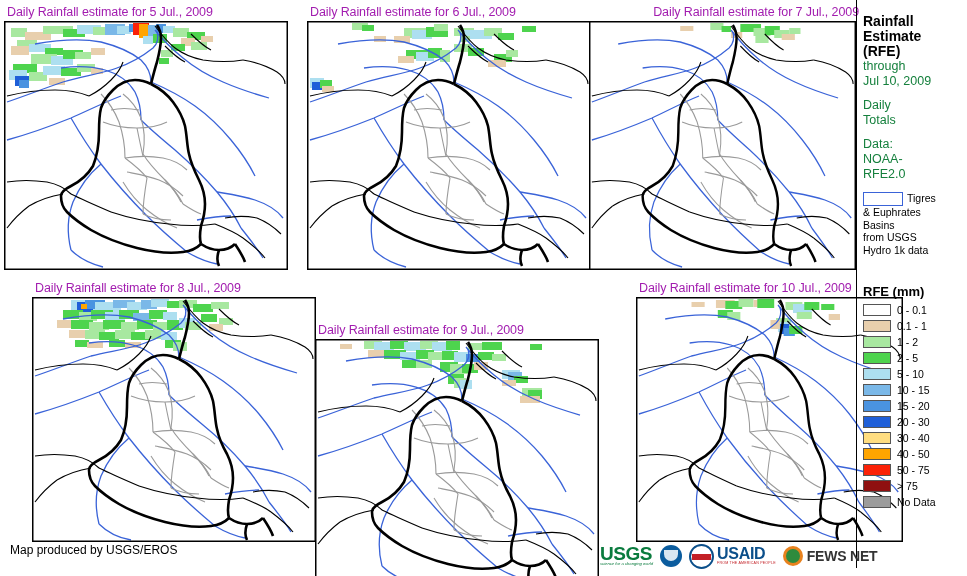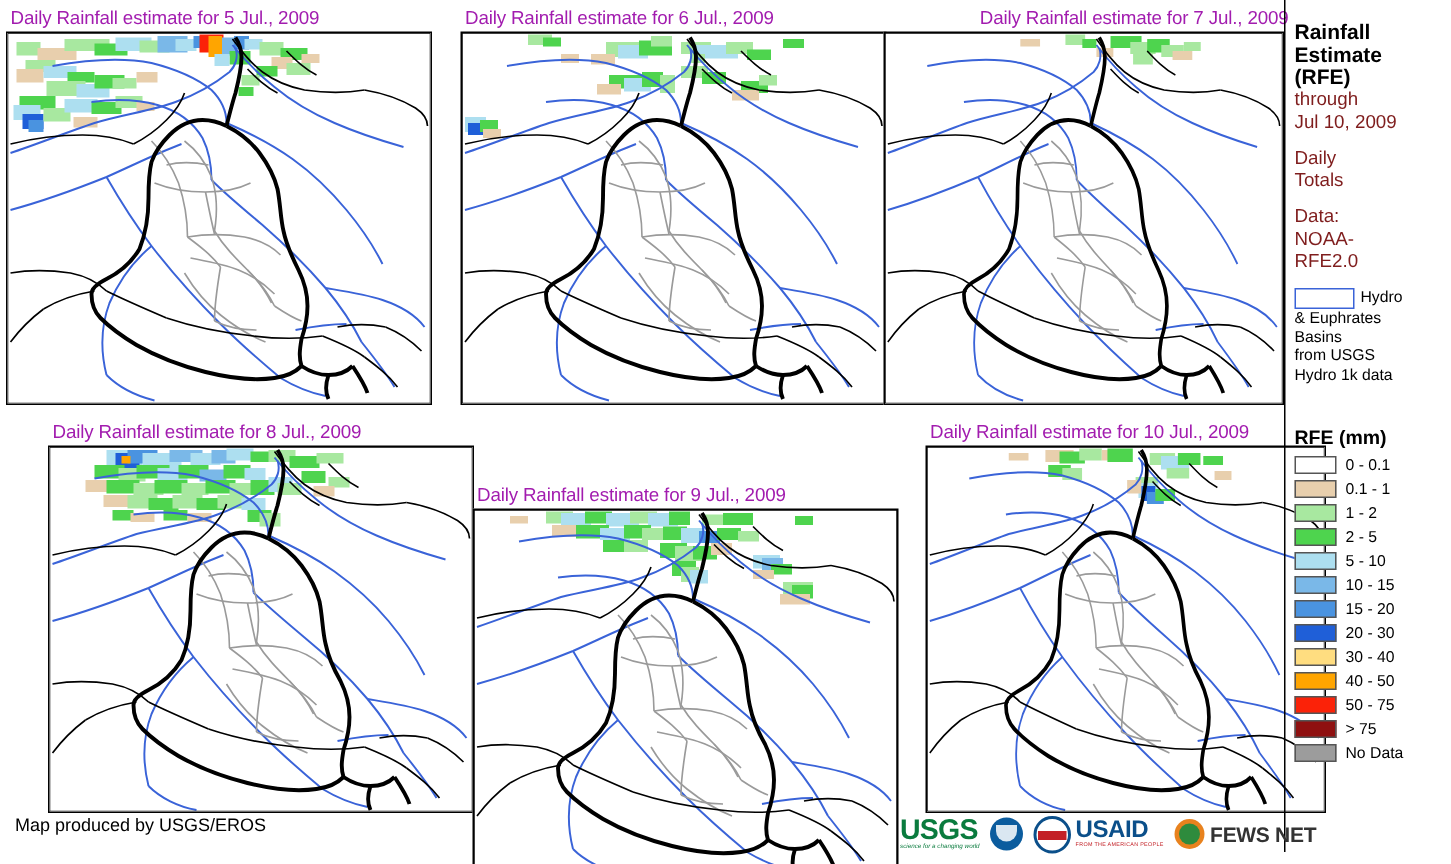--- a/index.html
+++ b/index.html
@@ -35,21 +35,21 @@
     position:absolute;left:856px;top:0;width:111px;height:568px;
     border-left:1px solid #000;
     box-sizing:border-box;
     padding:14px 0 12px 6px;
   }
   .side-title{
     font-size:14px;font-weight:bold;color:#000;line-height:15px;
     margin-bottom:0px;
   }
   .side-sub{
-    font-size:12.5px;color:#7f1d1d;line-height:15px;
+    font-size:12.5px;color:#15803d;line-height:15px;
   }
   .side-gap{height:9px;}
   .basin-block{margin-top:10px;position:relative;}
   .basin-row{display:flex;align-items:flex-start;}
   .basin-swatch{
     width:40px;height:14px;border:1.5px solid #3a63d8;background:#fff;
     box-sizing:border-box;flex:none;margin-right:4px;
   }
   .basin-txt{font-size:10.5px;line-height:12px;color:#000;}
   .basin-lines{font-size:10.5px;line-height:12.5px;color:#000;margin-top:0px;}
@@ -670,21 +670,21 @@
               <path d="M230,220 C234,226 238,232 240,238"></path>
               <path d="M214,226 C212,232 212,238 214,242"></path>
               <path d="M146,61 C148,53 150,45 152,39 C154,31 156,23 156,15 C156,9 154,5 152,2"></path>
             </g>
             <rect x="0" y="0" width="282" height="243" fill="none" stroke="#000" stroke-width="1"></rect>
           </svg>
         </div>
       </div>
     </div>
 
-    <div class="panel" style="left:582px;top:280px;width:270px;height:262px;padding-left:35px;">
+    <div class="panel" style="left:601px;top:280px;width:270px;height:262px;padding-left:35px;">
       <div class="panel-title">Daily Rainfall estimate for 10 Jul., 2009</div>
       <div class="map-box" style="width:265px;height:243px;">
         <div class="map-inner">
           <svg viewBox="0 0 282 243" preserveAspectRatio="none">
             <rect width="282" height="243" fill="#ffffff"></rect>
             <g class="rain">
               <rect x="84" y="2" width="20" height="8" fill="#e8cfad"></rect>
               <rect x="94" y="3" width="18" height="8" fill="#4ed44e"></rect>
               <rect x="108" y="1" width="16" height="8" fill="#a8e8a0"></rect>
               <rect x="124" y="2" width="20" height="7" fill="#e8cfad"></rect>
@@ -791,21 +791,21 @@
     <div class="side-sub">Totals</div>
 
     <div class="side-gap"></div>
     <div class="side-sub">Data:</div>
     <div class="side-sub">NOAA-</div>
     <div class="side-sub">RFE2.0</div>
 
     <div class="basin-block">
       <div class="basin-row">
         <div class="basin-swatch"></div>
-        <div class="basin-txt">Hydro</div>
+        <div class="basin-txt">Tigres</div>
       </div>
       <div class="basin-lines">&amp; Euphrates</div>
       <div class="basin-lines">Basins</div>
       <div class="basin-lines">from USGS</div>
       <div class="basin-lines">Hydro 1k data</div>
     </div>
 
     <div class="rfe-title">RFE (mm)</div>
     <div id="legend-list">
         <div class="legend-row">

